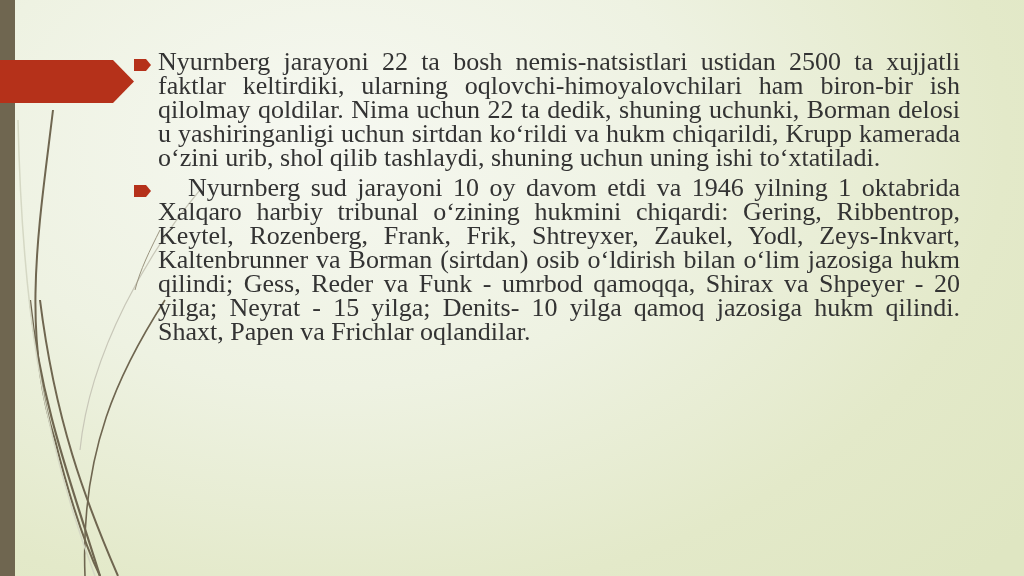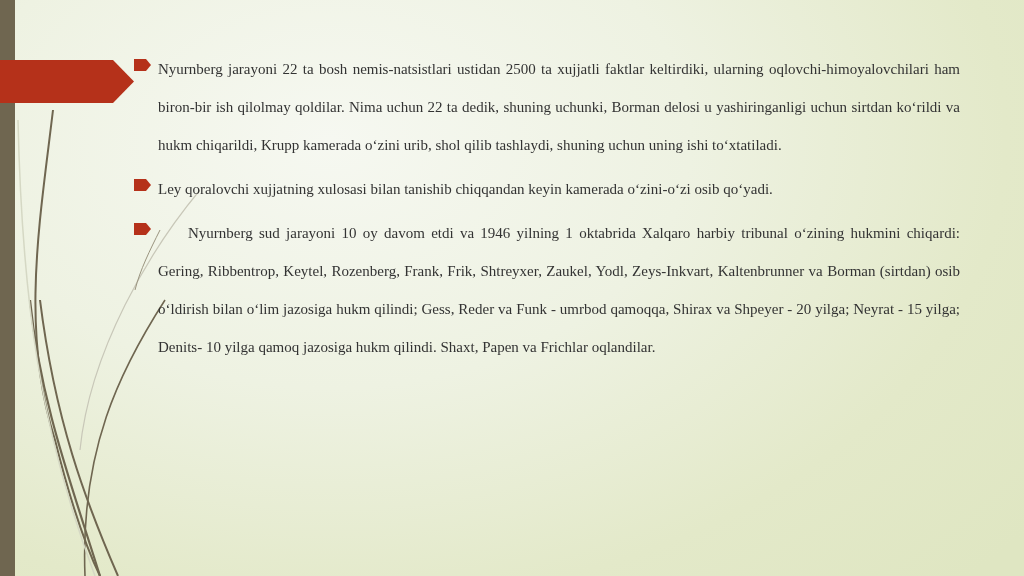--- a/index.html
+++ b/index.html
@@ -33,22 +33,22 @@
     }
     .content {
       position: absolute;
       left: 134px;
       top: 50px;
       width: 826px;
     }
     .bullet {
       position: relative;
       padding-left: 24px;
-      font-size: 15px;
-      line-height: 38px;
+      font-size: 26px;
+      line-height: 24px;
       text-align: justify;
       margin-bottom: 6px;
     }
     .bullet .marker {
       position: absolute;
       left: 0;
       top: 9px;
       width: 18px;
       height: 12px;
     }
@@ -83,21 +83,15 @@
   <div class="bullet">
     <svg class="marker" viewBox="0 0 18 12">
       <polygon points="0,0 12,0 17,6 12,12 0,12" fill="#b5311a"></polygon>
     </svg>
     <span class="text">Nyurnberg jarayoni 22 ta bosh nemis-natsistlari ustidan 2500 ta xujjatli faktlar keltirdiki, ularning oqlovchi-himoyalovchilari ham biron-bir ish qilolmay qoldilar. Nima uchun 22 ta dedik, shuning uchunki, Borman delosi u yashiringanligi uchun sirtdan ko‘rildi va hukm chiqarildi, Krupp kamerada o‘zini urib, shol qilib tashlaydi, shuning uchun uning ishi to‘xtatiladi.</span>
   </div>
   <div class="bullet">
     <svg class="marker" viewBox="0 0 18 12">
       <polygon points="0,0 12,0 17,6 12,12 0,12" fill="#b5311a"></polygon>
     </svg>
-    <span class="text">Ley qoralovchi xujjatning xulosasi bilan tanishib chiqqandan keyin kamerada o‘zini-o‘zi osib qo‘yadi.</span>
-  </div>
-  <div class="bullet">
-    <svg class="marker" viewBox="0 0 18 12">
-      <polygon points="0,0 12,0 17,6 12,12 0,12" fill="#b5311a"></polygon>
-    </svg>
     <span class="text"><span class="indent"></span><span>Nyurnberg sud jarayoni 10 oy davom etdi va 1946 yilning 1 oktabrida Xalqaro harbiy tribunal o‘zining hukmini chiqardi: Gering, Ribbentrop, Keytel, Rozenberg, Frank, Frik, Shtreyxer, Zaukel, Yodl, Zeys-Inkvart, Kaltenbrunner va Borman (sirtdan) osib o‘ldirish bilan o‘lim jazosiga hukm qilindi; Gess, Reder va Funk - umrbod qamoqqa, Shirax va Shpeyer - 20 yilga; Neyrat - 15 yilga; Denits- 10 yilga qamoq jazosiga hukm qilindi. Shaxt, Papen va Frichlar oqlandilar.</span></span>
   </div>
 </div>
 
 </body></html>

